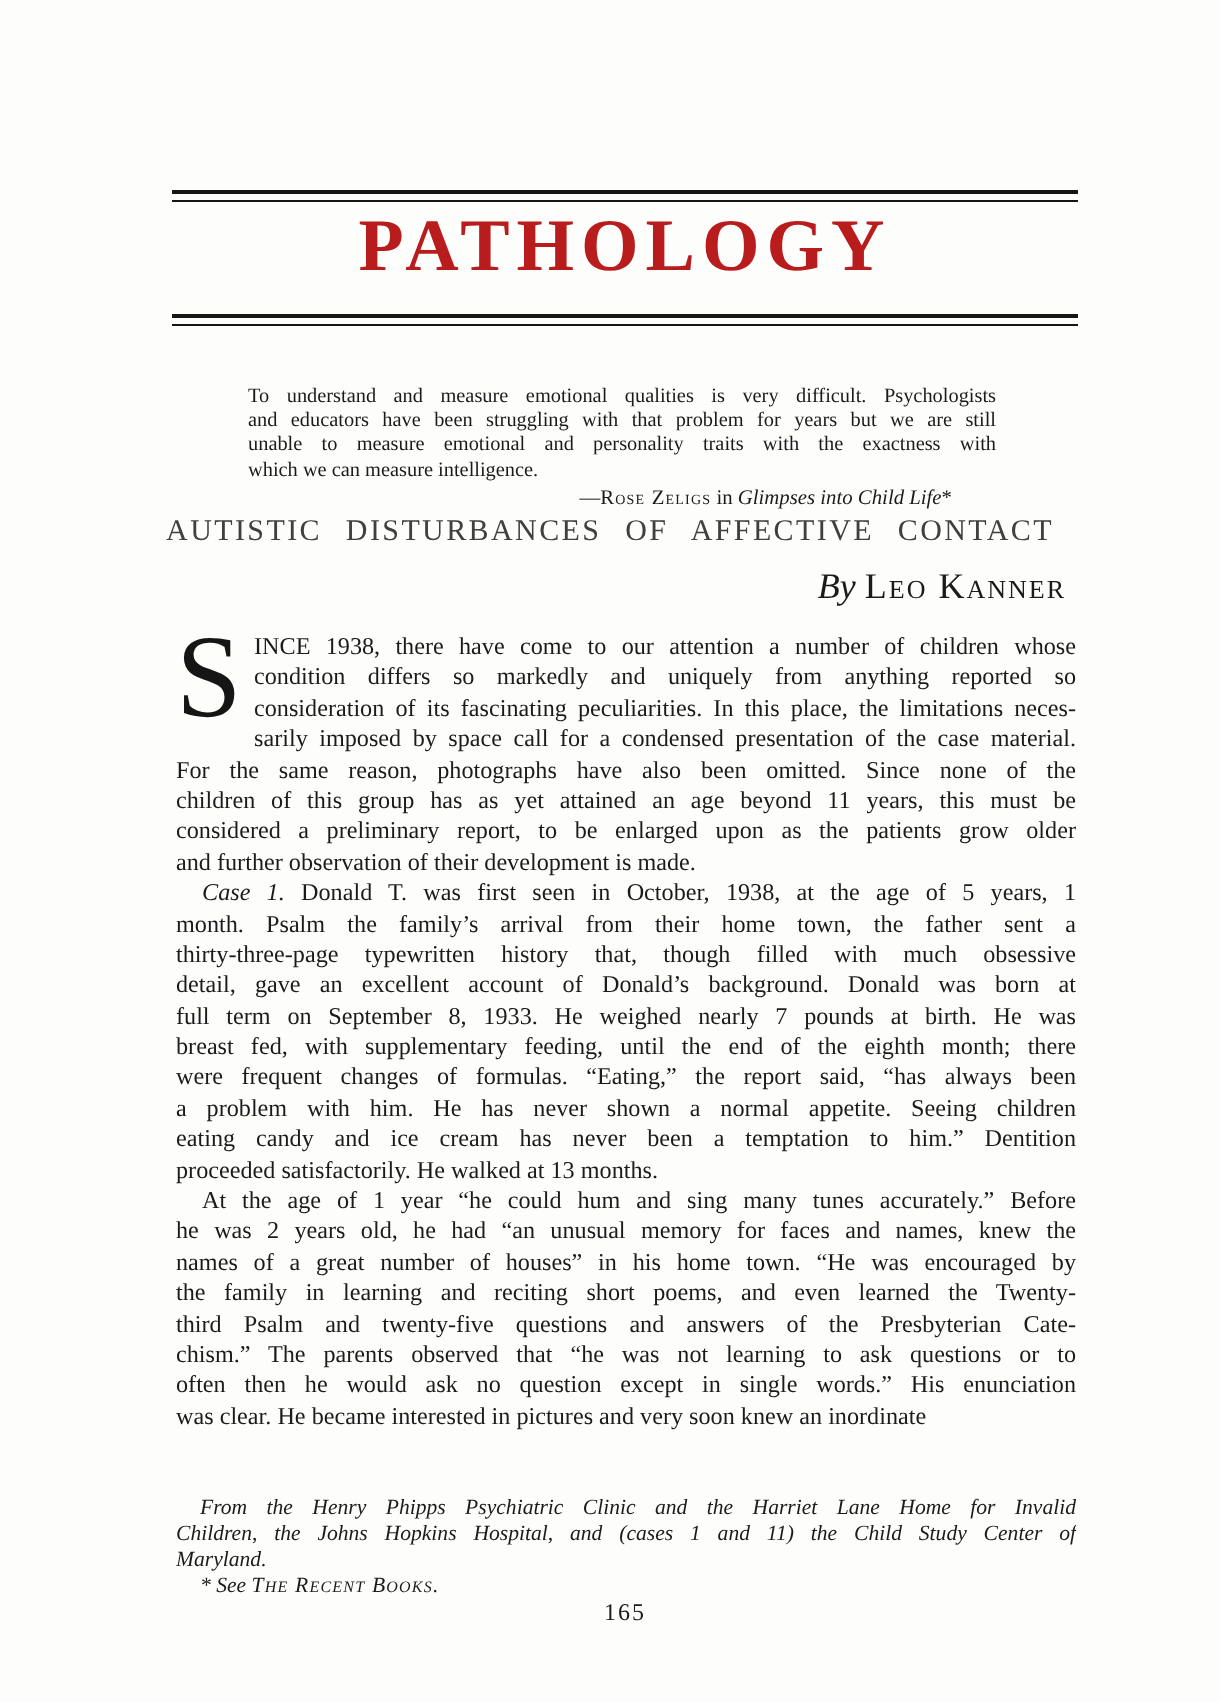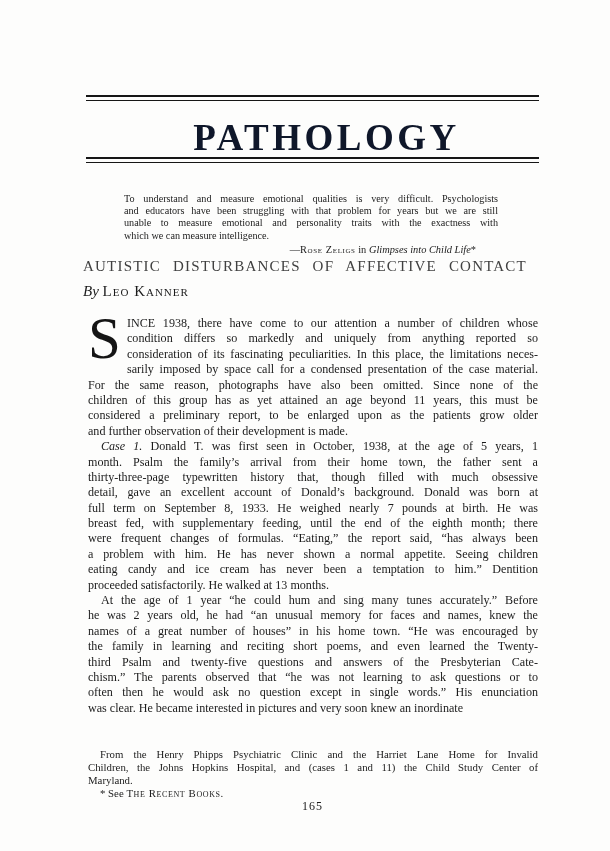--- a/index.html
+++ b/index.html
@@ -26,27 +26,27 @@
     border-top: 2.5px solid #161616;
     border-bottom: 1.2px solid #161616;
   }
   .rule-top { top: 95px; }
   .rule-bottom { top: 157px; }
   .masthead {
     position: absolute;
     top: 101px;
     left: 86px;
     width: 453px;
-    margin: 14px;
+    margin: 0;
     text-align: center;
     font-size: 37px;
     font-weight: 700;
     letter-spacing: 3.5px;
     line-height: 46px;
-    color: #0f172a;
+    color: #b91c1c;
   }
   
   .epigraph {
     position: absolute;
     top: 193px;
     left: 124px;
     width: 374px;
     font-size: 10.2px;
   }
   .epigraph .tline {
@@ -70,24 +70,24 @@
     text-align: center;
     font-size: 15px;
     font-weight: 400;
     letter-spacing: 1.2px;
     word-spacing: 7px;
     color: #404040;
   }
   .byline {
     position: absolute;
     top: 283px;
-    left: 83px;
+    left: 53px;
     width: 480px;
-    text-align: left;
-    font-size: 15px;
+    text-align: right;
+    font-size: 18px;
   }
   .byline .sc { letter-spacing: 1px; }
   
   .body-text {
     position: absolute;
     top: 316px;
     left: 88px;
     width: 450px;
     font-size: 12.1px;
   }
@@ -113,20 +113,21 @@
     overflow: visible;
   }
   .sc { font-variant: small-caps; letter-spacing: 0.6px; }
   
   .footnote {
     position: absolute;
     top: 748px;
     left: 88px;
     width: 450px;
     font-size: 10.8px;
+    font-style: italic;
   }
   .footnote .tline {
     height: 13px;
     line-height: 13px;
   }
   .footnote .tline:first-child { text-indent: 12px; }
   .footnote .tline:last-child { text-indent: 12px; }
   
   .folio {
     position: absolute;

